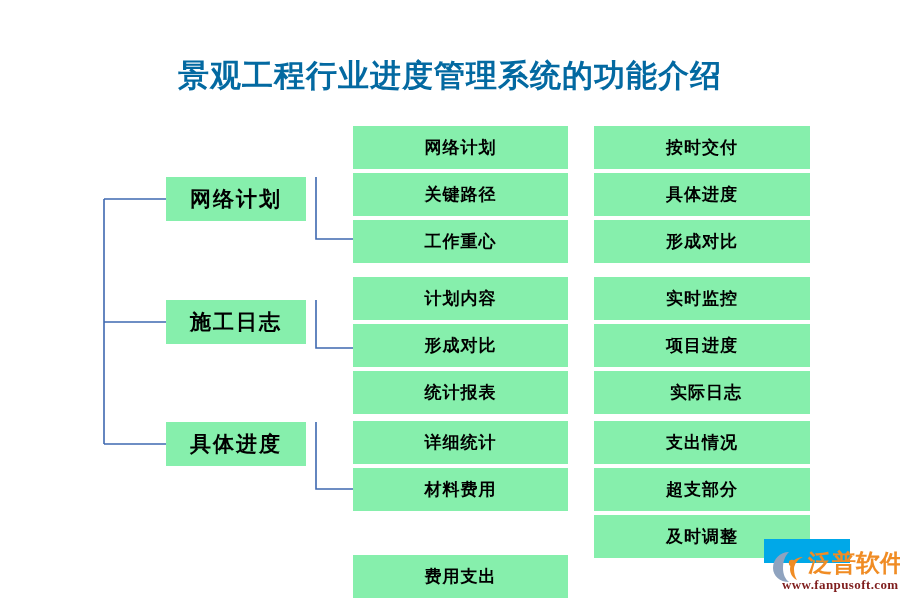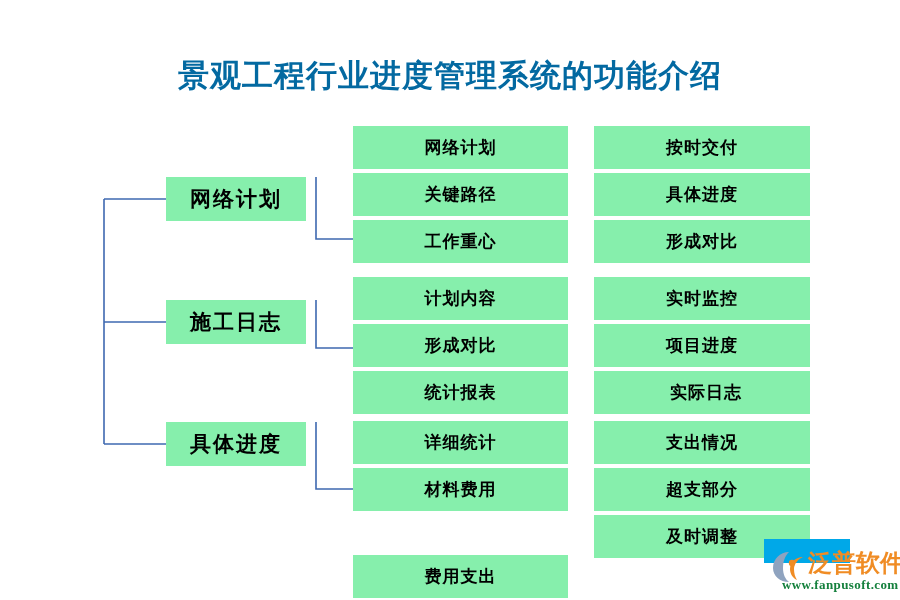--- a/index.html
+++ b/index.html
@@ -106,21 +106,21 @@
     line-height: 28px;
     white-space: nowrap;
   }
   #logo-url {
     position: absolute;
     left: 18px;
     top: 38px;
     font-family: "Liberation Serif", "DejaVu Serif", serif;
     font-size: 13px;
     font-weight: bold;
-    color: #15803d;
+    color: #7f1d1d;
     letter-spacing: 0.4px;
     white-space: nowrap;
   }
 </style>
 </head>
 <body>
 
 <div id="canvas">
 
   <div id="page-title">景观工程行业进度管理系统的功能介绍</div>

